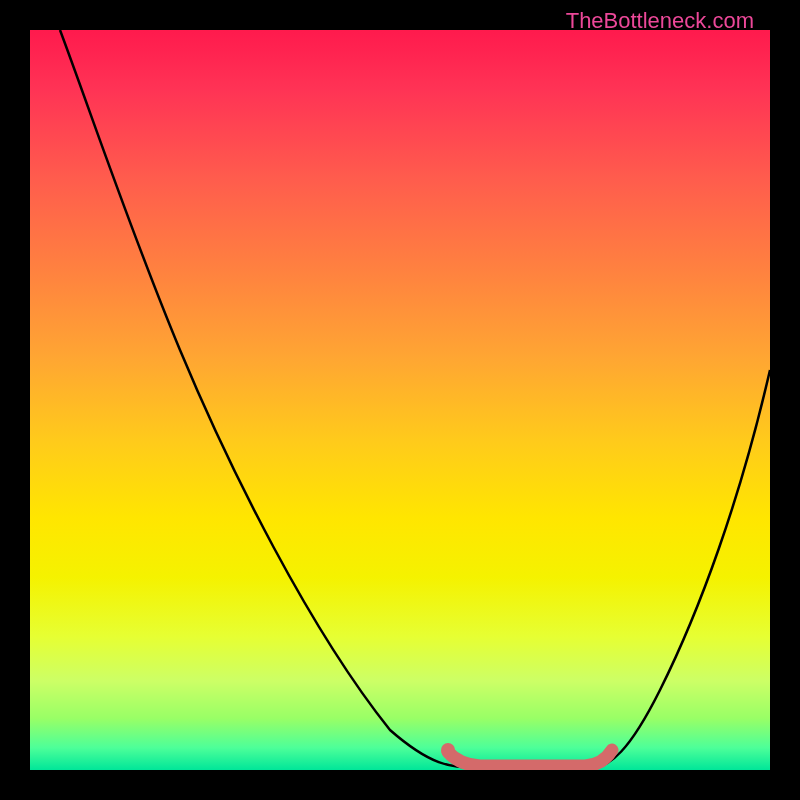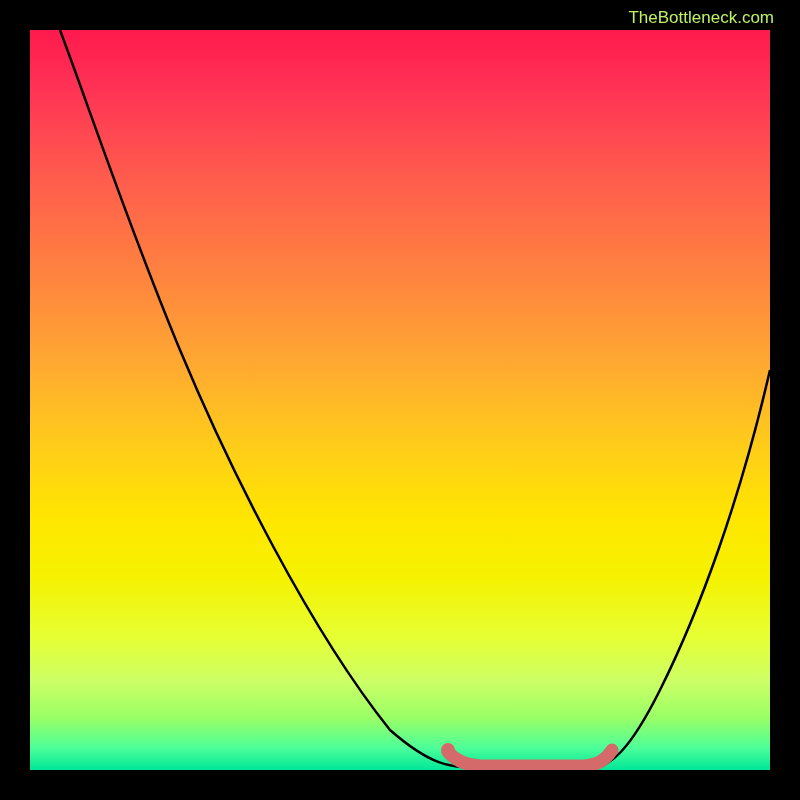--- a/index.html
+++ b/index.html
@@ -22,24 +22,24 @@
       #e6ff33 82%,
       #ccff66 88%,
       #99ff66 93%,
       #4dff99 97%,
       #00e699 100%
     );
   }
   .watermark {
     position: absolute;
     top: 8px;
-    right: 26px;
+    right: 46px;
     font-family: Arial, sans-serif;
-    font-size: 17px;
-    color: #bef264;
+    font-size: 22px;
+    color: #ec4899;
     font-weight: normal;
     z-index: 10;
   }
   svg.curve {
     position: absolute;
     left: 0;
     top: 0;
     width: 740px;
     height: 740px;
     z-index: 5;

